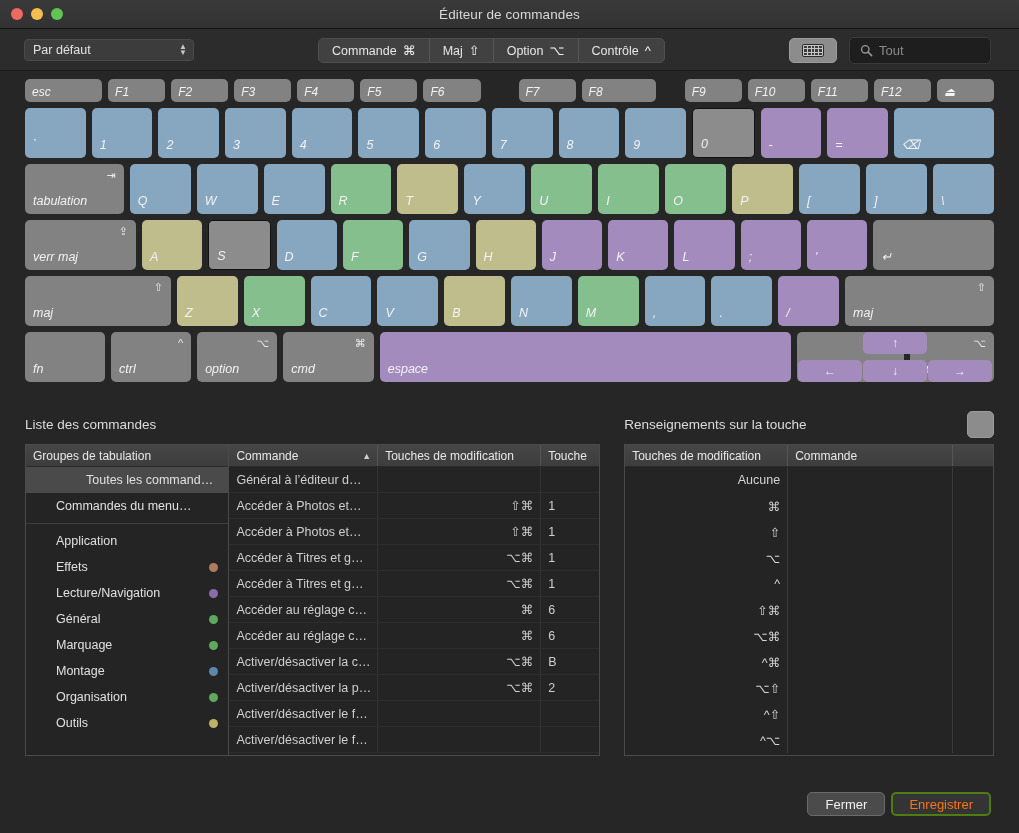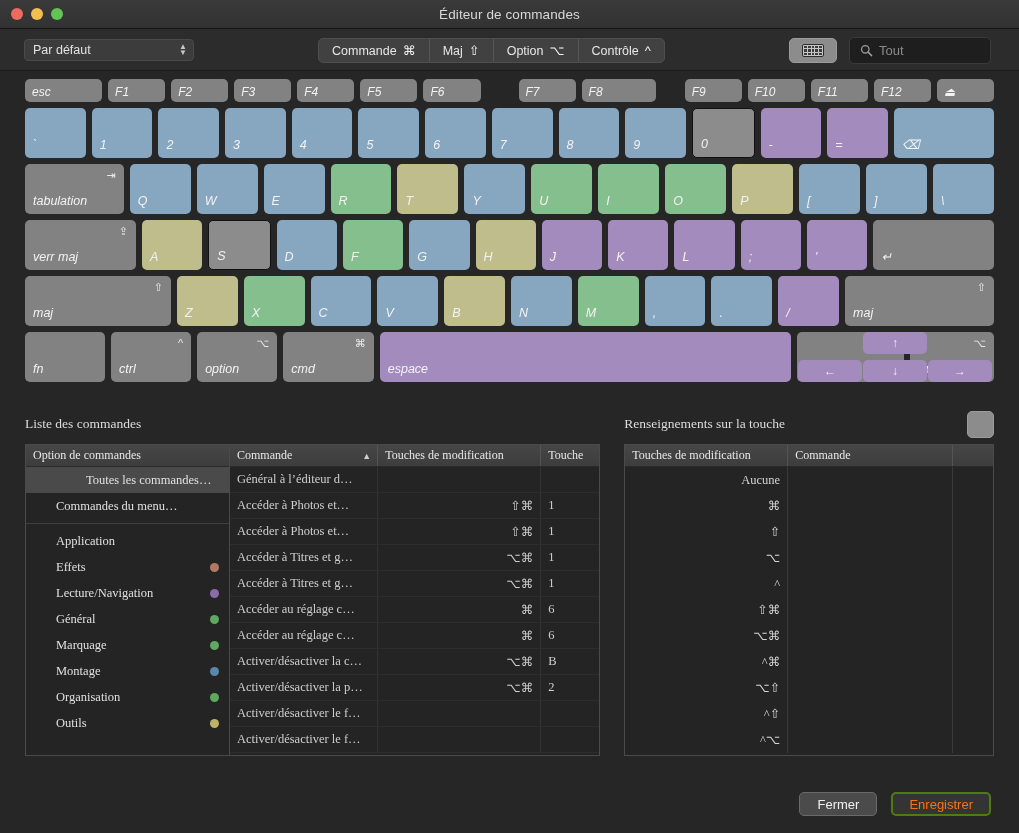--- a/index.html
+++ b/index.html
@@ -148,21 +148,20 @@
   .ak-left  { left: 0;    top: 28px; width: 64px; }
   .ak-down  { left: 65px; top: 28px; width: 64px; }
   .ak-right { left: 130px;top: 28px; width: 64px; }
   
   .lower {
     flex: 1 1 auto;
     display: flex;
     padding: 0 25px;
     gap: 24px;
     position: relative;
-    font-family: Liberation Serif, serif;
   }
   .pane { display: flex; flex-direction: column; min-width: 0; }
   .pane-left  { width: 577px; }
   .pane-right { width: 371px; }
   .pane-head {
     display: flex; align-items: center; justify-content: space-between;
     height: 40px;
     font-size: 13.5px; color: #dcdcdc;
   }
   .addbtn {
@@ -220,21 +219,21 @@
   .i-x    { width: 40px; flex: 0 0 40px; }
   .irow { display: flex; height: 26px; align-items: center;
           font-size: 12.5px; color: #d4d4d4; }
   .irow .c { padding: 0 7px; height: 100%; display: flex; align-items: center;
              border-right: 1px solid #3a3a3a; }
   .irow .c:last-child { border-right: none; }
   
   .footer {
     flex: 0 0 50px;
     display: flex; align-items: center; justify-content: flex-end;
-    gap: 14px; padding: 0 28px 8px 0;
+    gap: 6px; padding: 0 28px 8px 0;
   }
   .btn {
     height: 24px; min-width: 78px; padding: 0 16px;
     border-radius: 5px; font-size: 13px;
     display: flex; align-items: center; justify-content: center;
   }
   .btn-default { background: #4b4b4b; border: 1px solid #6a6a6a; color: #f0f0f0; }
   .btn-disabled { background: #343434; border: 2px solid #4d7c0f; color: #f97316; }
 </style>
 </head>
@@ -563,21 +562,21 @@
   <div class="lower">
 
     <div class="pane pane-left">
       <div class="pane-head">
         <span>Liste des commandes</span>
       </div>
       <div class="tables">
 
         <div class="tbl tbl-groups">
           <div class="hdr">
-            <div class="hc" style="flex:1 1 auto;">Option de commandes</div>
+            <div class="hc" style="flex:1 1 auto;">Groupes de tabulation</div>
           </div>
           <div class="body" id="groups-body">
               <div class="grow-wrap sel">
                 <span class="gname">Toutes les commandes…</span>
               </div>
               <div class="grow-wrap">
                 <span class="disc"></span>
                 <span class="gname">Commandes du menu…</span>
               </div>
               <div class="sep"></div>

